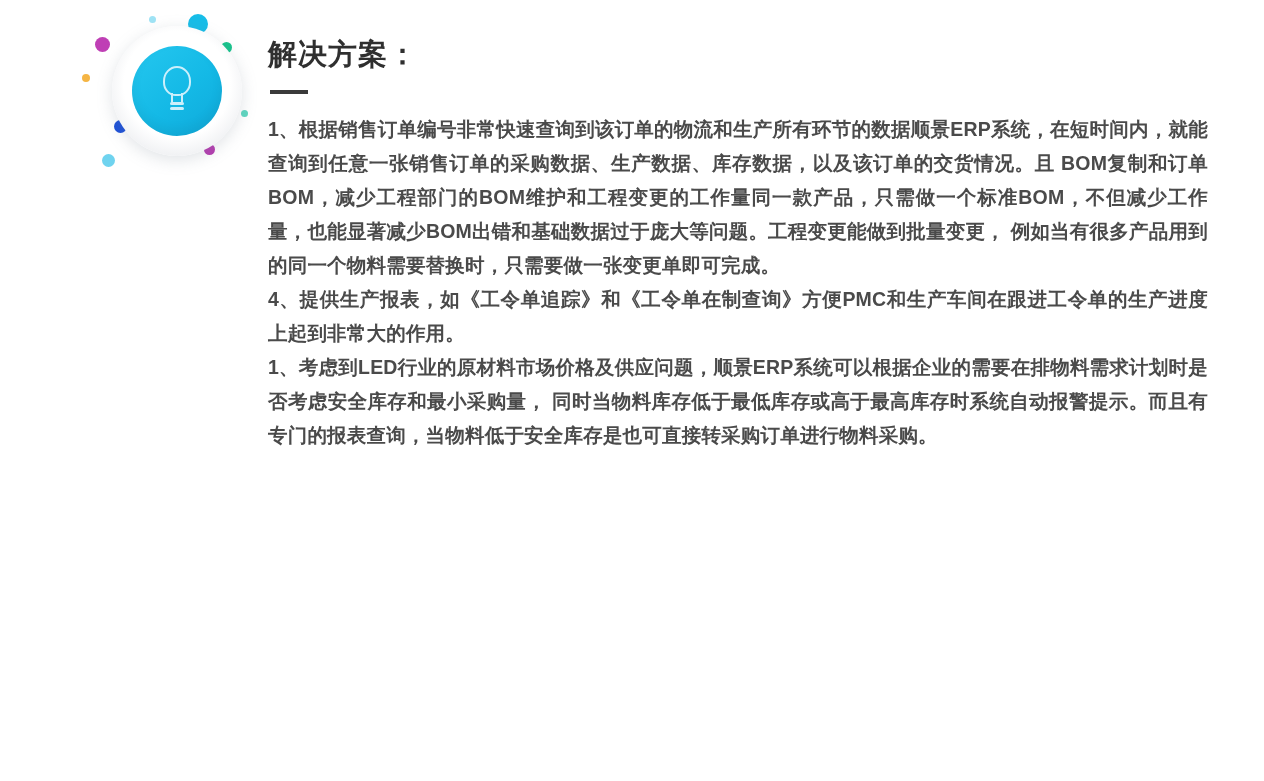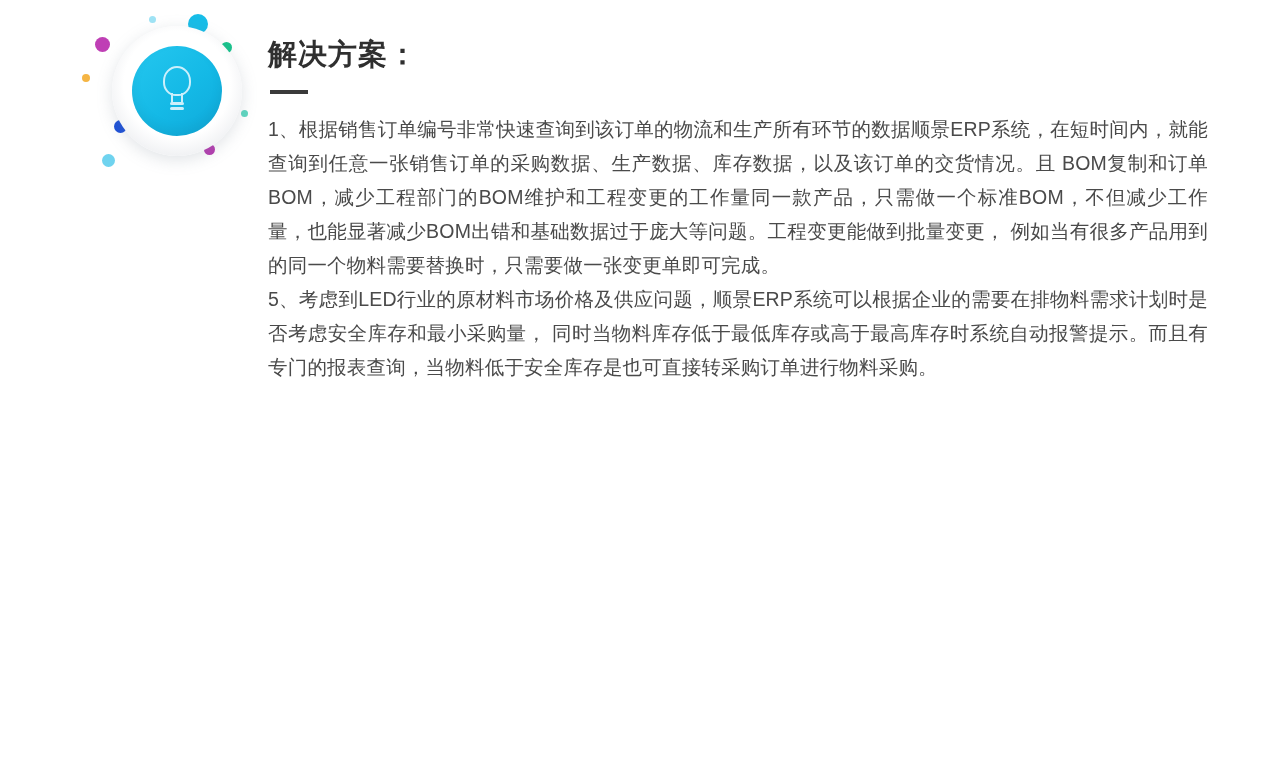--- a/index.html
+++ b/index.html
@@ -120,20 +120,21 @@
     width: 38px;
     height: 4px;
     background: #3a3a3a;
     margin: 14px 0 18px 2px;
   }
   .body {
     font-size: 19.5px;
     line-height: 34px;
     color: #4a4a4a;
     letter-spacing: 0.2px;
+    font-weight: bold;
   }
   .para {
     margin: 0;
     text-align: justify;
   }
 </style>
 </head>
 <body>
 
 <div class="page">
@@ -156,17 +157,18 @@
       <div class="bulb-base1"></div>
       <div class="bulb-base2"></div>
     </div>
   </div>
 
   <div class="content">
     <h1 class="heading">解决方案：</h1>
     <div class="rule"></div>
     <div class="body">
       <p class="para">1、根据销售订单编号非常快速查询到该订单的物流和生产所有环节的数据顺景ERP系统，在短时间内，就能查询到任意一张销售订单的采购数据、生产数据、库存数据，以及该订单的交货情况。且 BOM复制和订单BOM，减少工程部门的BOM维护和工程变更的工作量同一款产品，只需做一个标准BOM，不但减少工作量，也能显著减少BOM出错和基础数据过于庞大等问题。工程变更能做到批量变更， 例如当有很多产品用到的同一个物料需要替换时，只需要做一张变更单即可完成。</p>
-      <p class="para">5、考虑到LED行业的原材料市场价格及供应问题，顺景ERP系统可以根据企业的需要在排物料需求计划时是否考虑安全库存和最小采购量， 同时当物料库存低于最低库存或高于最高库存时系统自动报警提示。而且有专门的报表查询，当物料低于安全库存是也可直接转采购订单进行物料采购。</p>
+      <p class="para">4、提供生产报表，如《工令单追踪》和《工令单在制查询》方便PMC和生产车间在跟进工令单的生产进度上起到非常大的作用。</p>
+      <p class="para">1、考虑到LED行业的原材料市场价格及供应问题，顺景ERP系统可以根据企业的需要在排物料需求计划时是否考虑安全库存和最小采购量， 同时当物料库存低于最低库存或高于最高库存时系统自动报警提示。而且有专门的报表查询，当物料低于安全库存是也可直接转采购订单进行物料采购。</p>
     </div>
   </div>
 
 </div>
 
 </body></html>

